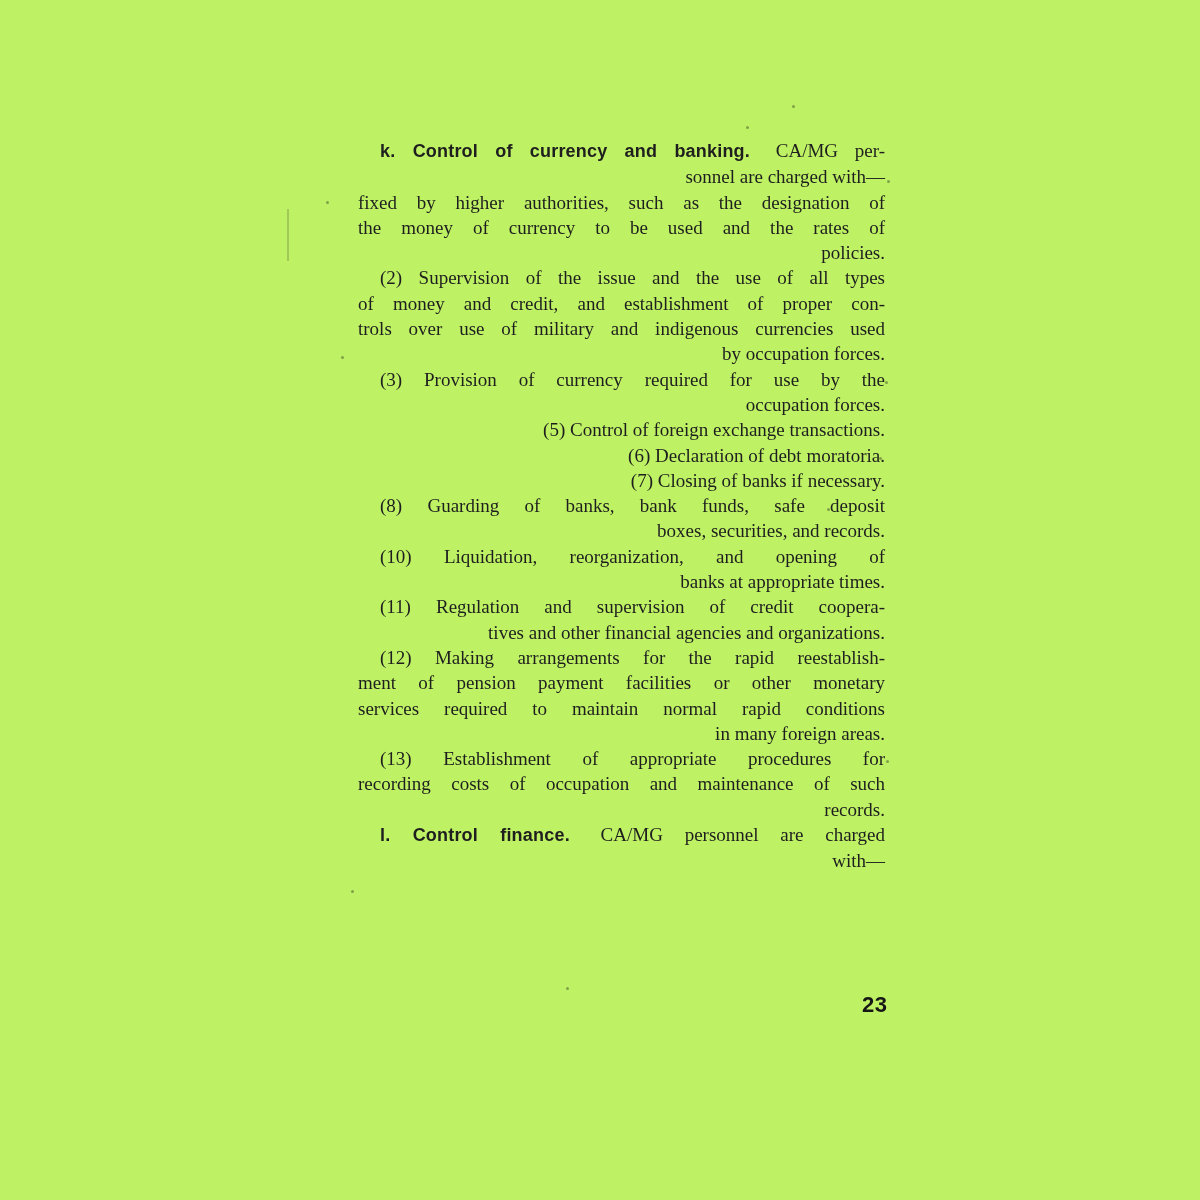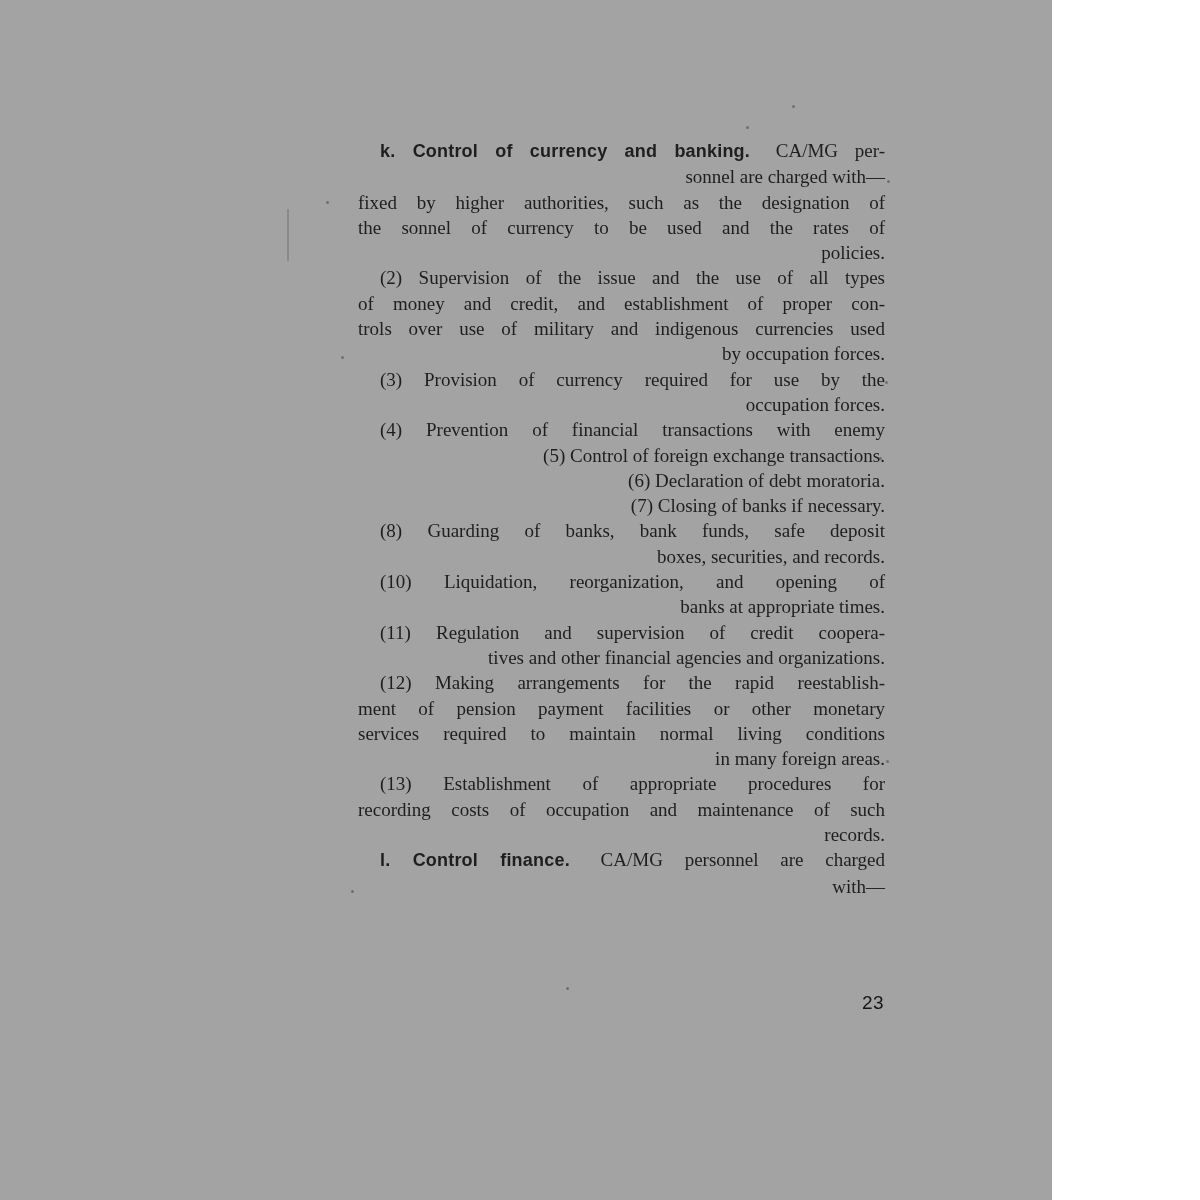--- a/index.html
+++ b/index.html
@@ -3,22 +3,22 @@
 <meta charset="utf-8">
 <style>
   html, body { margin: 0; padding: 0; }
   body {
     width: 1200px; height: 1200px;
     background: #ffffff;
     font-family: "Liberation Serif", "DejaVu Serif", serif;
   }
   .page {
     position: relative;
-    width: 1052px; height: 1200px;
-    background: #a3a3a3;
+    width: 1200px; height: 1200px;
+    background: #bef264;
     color: #1e1e1e;
     overflow: hidden;
   }
   .column {
     position: absolute;
     left: 358px; top: 138px; width: 527px;
     font-size: 19px;
   }
   .line {
     line-height: 25.3px;
@@ -34,22 +34,22 @@
     font-family: "Liberation Sans", "DejaVu Sans", sans-serif;
     font-weight: 700;
     font-size: 18px;
     letter-spacing: 0.2px;
     margin-right: 9px;
   }
   .page-number {
     position: absolute;
     left: 862px; top: 992px;
     font-family: "Liberation Sans", "DejaVu Sans", sans-serif;
-    font-weight: 400;
-    font-size: 19px;
+    font-weight: 700;
+    font-size: 22px;
     letter-spacing: 0.5px;
     color: #161616;
   }
   .artifact-vline {
     position: absolute;
     left: 287px; top: 209px;
     width: 2px; height: 52px;
     background: rgba(50,50,50,0.22);
   }
   .speck {
@@ -76,52 +76,51 @@
   <div class="speck" style="left:886px; top:760px;"></div>
   <div class="speck" style="left:351px; top:890px;"></div>
   <div class="speck" style="left:566px; top:987px;"></div>
 
   <div class="column">
 
     <div class="line j indent"><span class="head"><span>k.</span> <span>Control of currency and banking.</span></span> <span>CA/MG per-</span></div>
     <div class="line">sonnel are charged with—</div>
 
     <div class="line j">fixed by higher authorities, such as the designation of</div>
-    <div class="line j">the sonnel of currency to be used and the rates of</div>
+    <div class="line j">the money of currency to be used and the rates of</div>
     <div class="line">policies.</div>
 
     <div class="line j indent">(2) Supervision of the issue and the use of all types</div>
     <div class="line j">of money and credit, and establishment of proper con-</div>
     <div class="line j">trols over use of military and indigenous currencies used</div>
     <div class="line">by occupation forces.</div>
 
     <div class="line j indent">(3) Provision of currency required for use by the</div>
     <div class="line">occupation forces.</div>
 
-    <div class="line j indent">(4) Prevention of financial transactions with enemy</div>
 
     <div class="line indent">(5) Control of foreign exchange transactions.</div>
 
     <div class="line indent">(6) Declaration of debt moratoria.</div>
 
     <div class="line indent">(7) Closing of banks if necessary.</div>
 
     <div class="line j indent">(8) Guarding of banks, bank funds, safe deposit</div>
     <div class="line">boxes, securities, and records.</div>
 
 
     <div class="line j indent">(10) Liquidation, reorganization, and opening of</div>
     <div class="line">banks at appropriate times.</div>
 
     <div class="line j indent">(11) Regulation and supervision of credit coopera-</div>
     <div class="line">tives and other financial agencies and organizations.</div>
 
     <div class="line j indent">(12) Making arrangements for the rapid reestablish-</div>
     <div class="line j">ment of pension payment facilities or other monetary</div>
-    <div class="line j">services required to maintain normal living conditions</div>
+    <div class="line j">services required to maintain normal rapid conditions</div>
     <div class="line">in many foreign areas.</div>
 
     <div class="line j indent">(13) Establishment of appropriate procedures for</div>
     <div class="line j">recording costs of occupation and maintenance of such</div>
     <div class="line">records.</div>
 
     <div class="line j indent"><span class="head"><span>l.</span> <span>Control finance.</span></span> <span>CA/MG personnel are charged</span></div>
     <div class="line">with—</div>
 
   </div>

